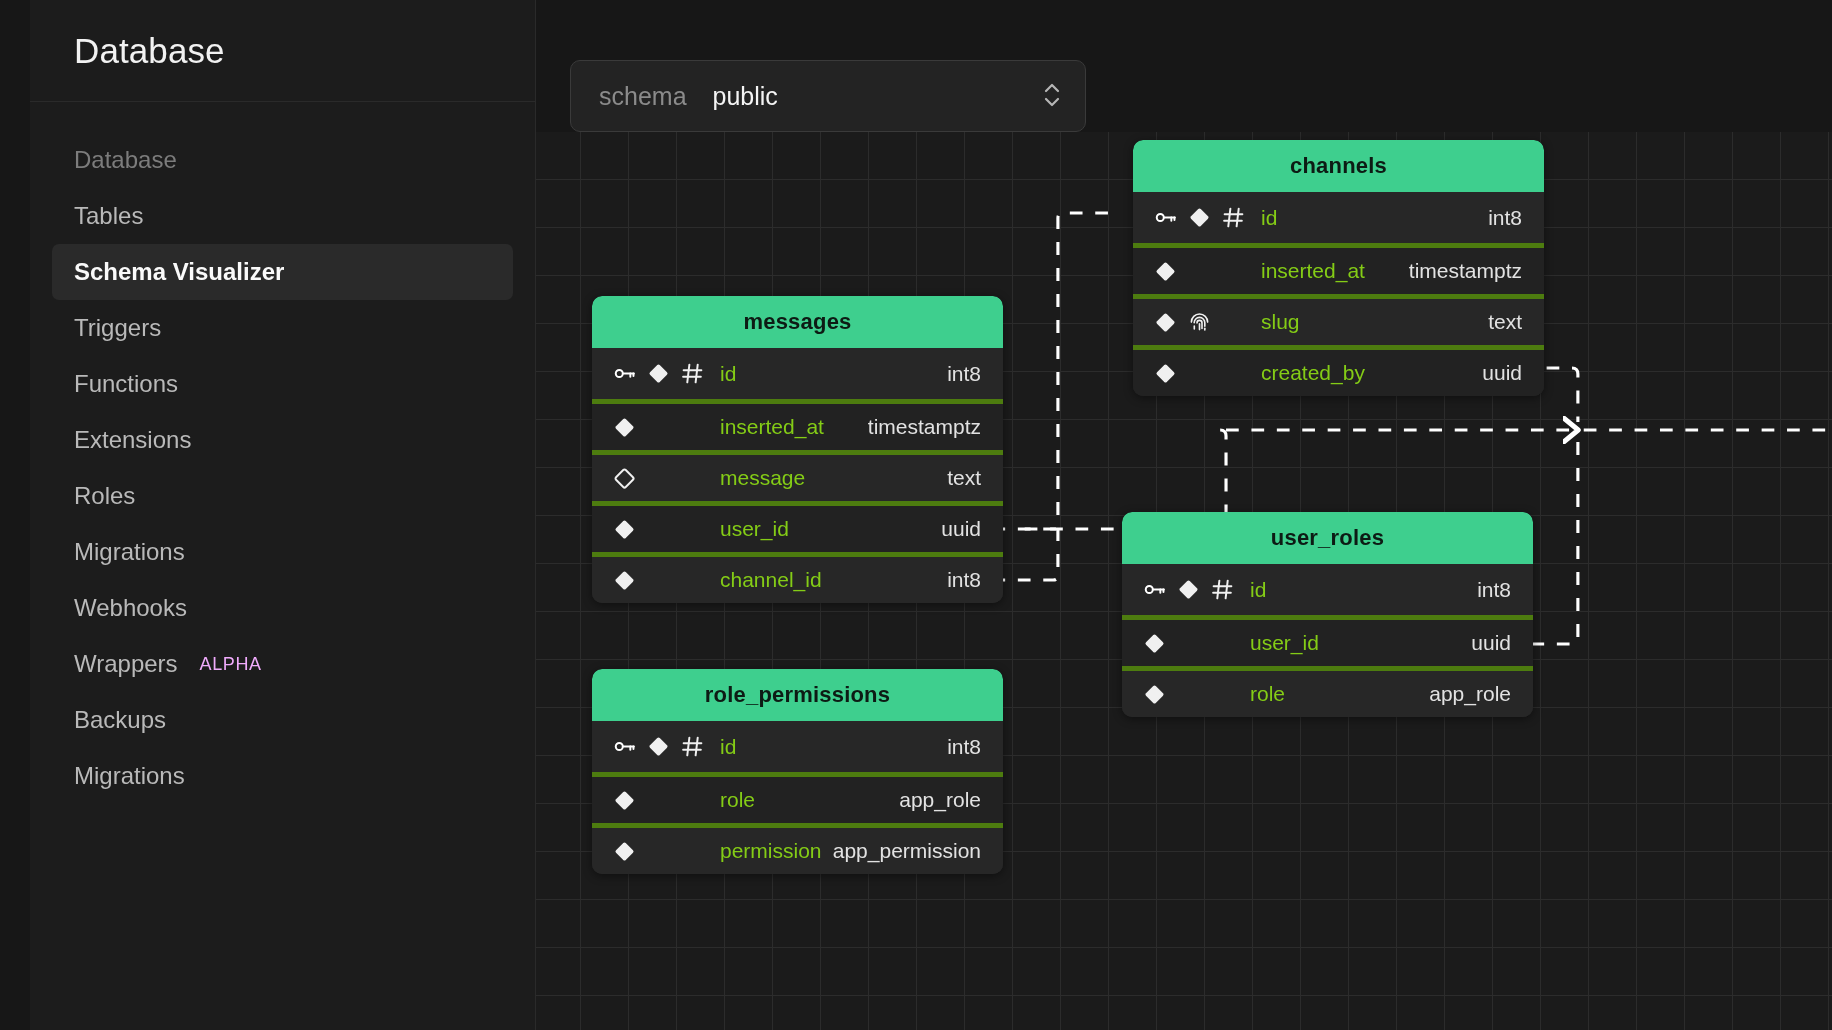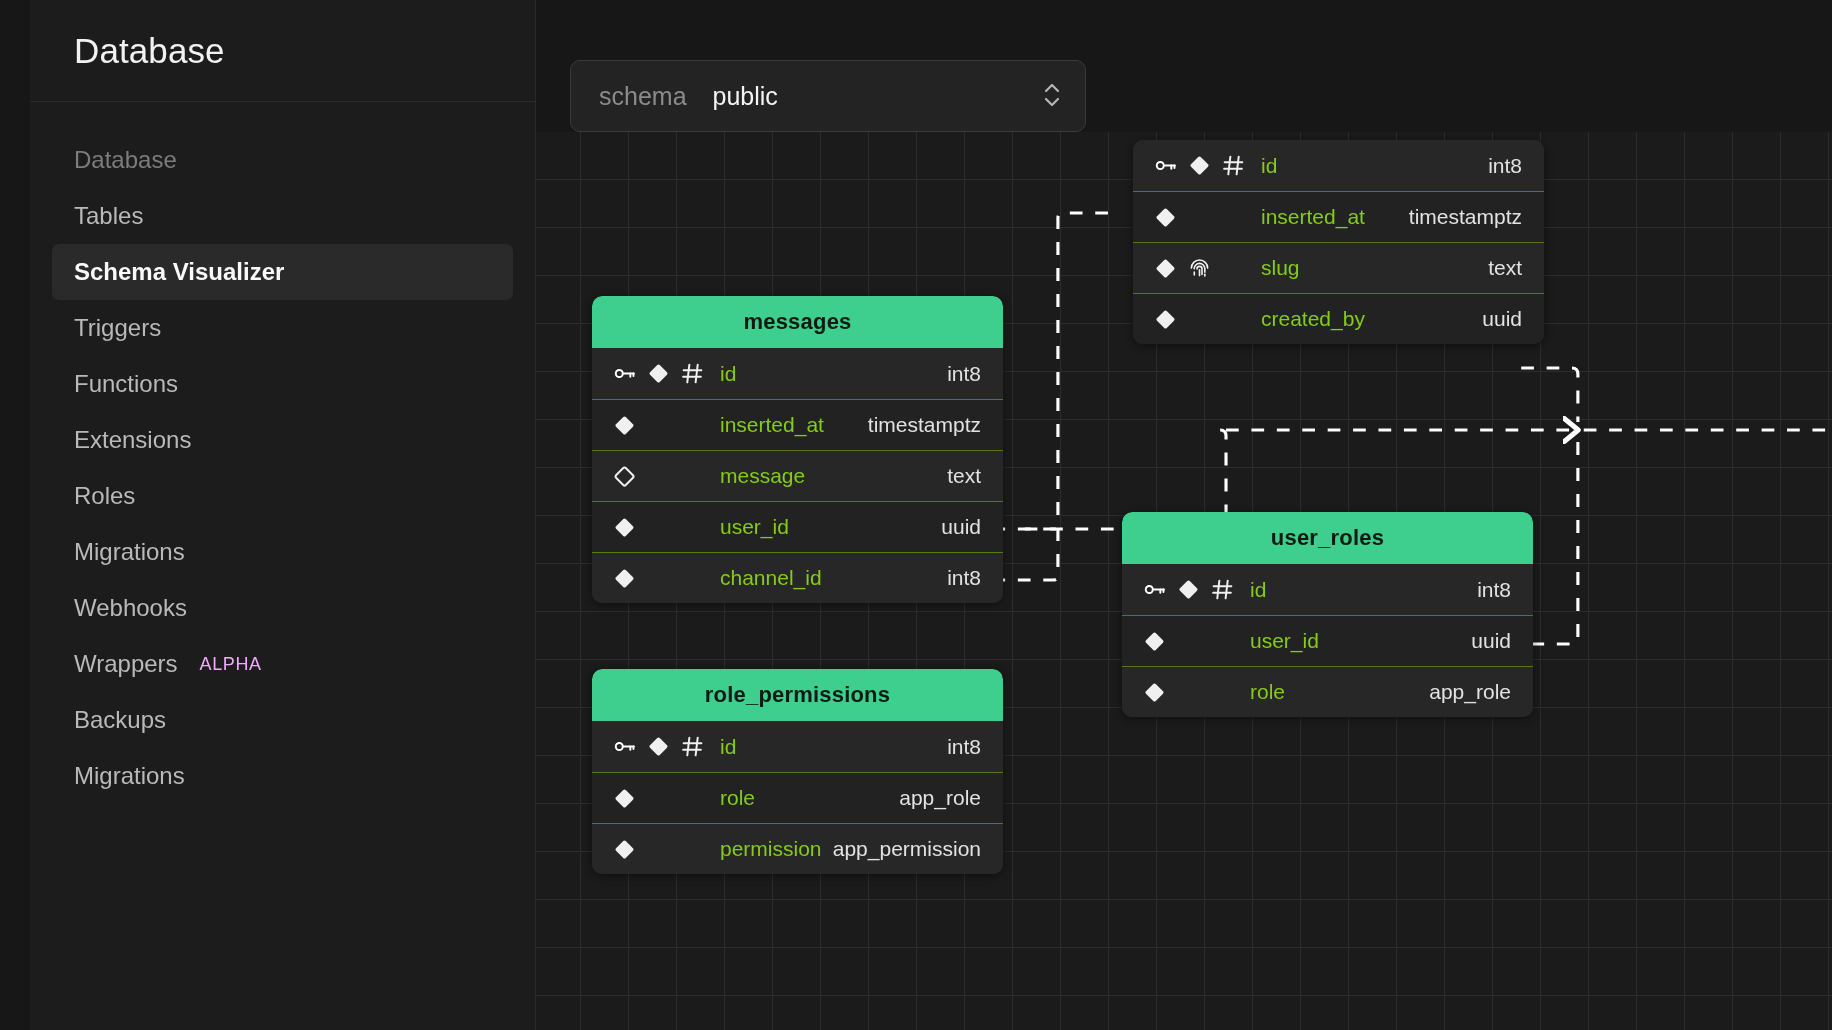--- a/index.html
+++ b/index.html
@@ -119,21 +119,21 @@
   }
   .node-rows { background: #232323; }
   .row {
     height: 51px;
     display: flex; align-items: center;
     padding: 0 22px 0 20px;
     position: relative;
   }
   .row:nth-child(odd) { background: #272727; }
   .row:nth-child(even) { background: #222222; }
-  .row + .row { border-top: 1px solid #4d7c0f; }
+  .row + .row { border-top: 5px solid #4d7c0f; }
 
   .row-icons {
     width: 108px; flex: 0 0 108px;
     display: flex; align-items: center; gap: 9px;
   }
   .ico { display: inline-flex; align-items: center; justify-content: center; }
   .ico svg { display: block; }
   .col-name {
     font-size: 21px; color: #84cc16; white-space: nowrap;
   }
@@ -359,20 +359,23 @@
                       <rect x="5.4" y="5.4" width="13.2" height="13.2" rx="1.7" transform="rotate(45 12 12)" fill="#f0f0f0"></rect>
                     </svg>
                   </span>
                 </div>
                 <span class="col-name">permission</span>
                 <span class="col-type">app_permission</span>
               </div>
             </div>
           </div>
           <div class="node" style="left: 597px; top: 8px; width: 411px;">
+            <div class="node-header">
+              <div class="node-title">channels</div>
+            </div>
             <div class="node-rows">
               <div class="row">
                 <div class="row-icons">
                   <span class="ico">
                     <svg width="25" height="25" viewBox="0 0 24 24" fill="none" stroke="#fff" stroke-width="1.9" stroke-linecap="round" stroke-linejoin="round">
                       <circle cx="7" cy="12" r="3.4"></circle>
                       <path d="M10.4 12 H21"></path>
                       <path d="M17.6 12 v3.1"></path>
                       <path d="M20.6 12 v2.4"></path>
                     </svg>

